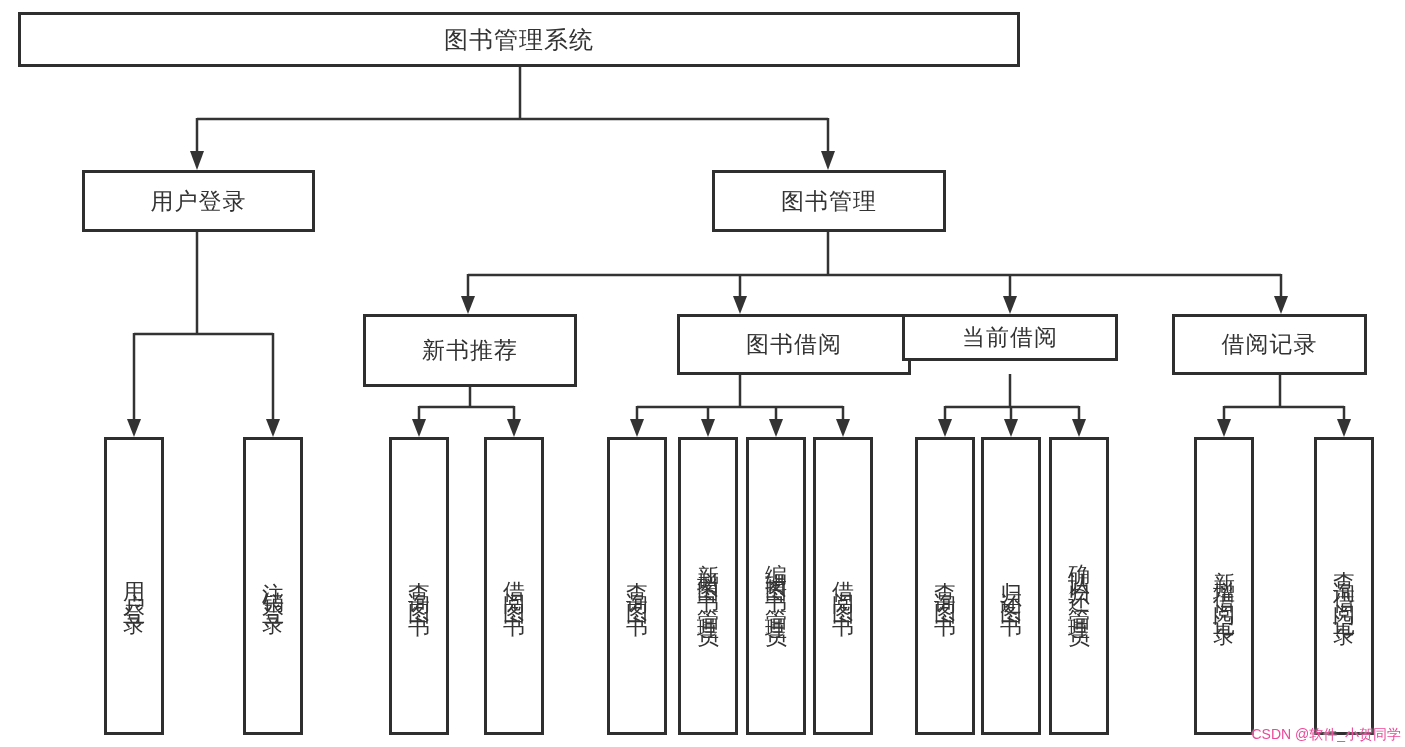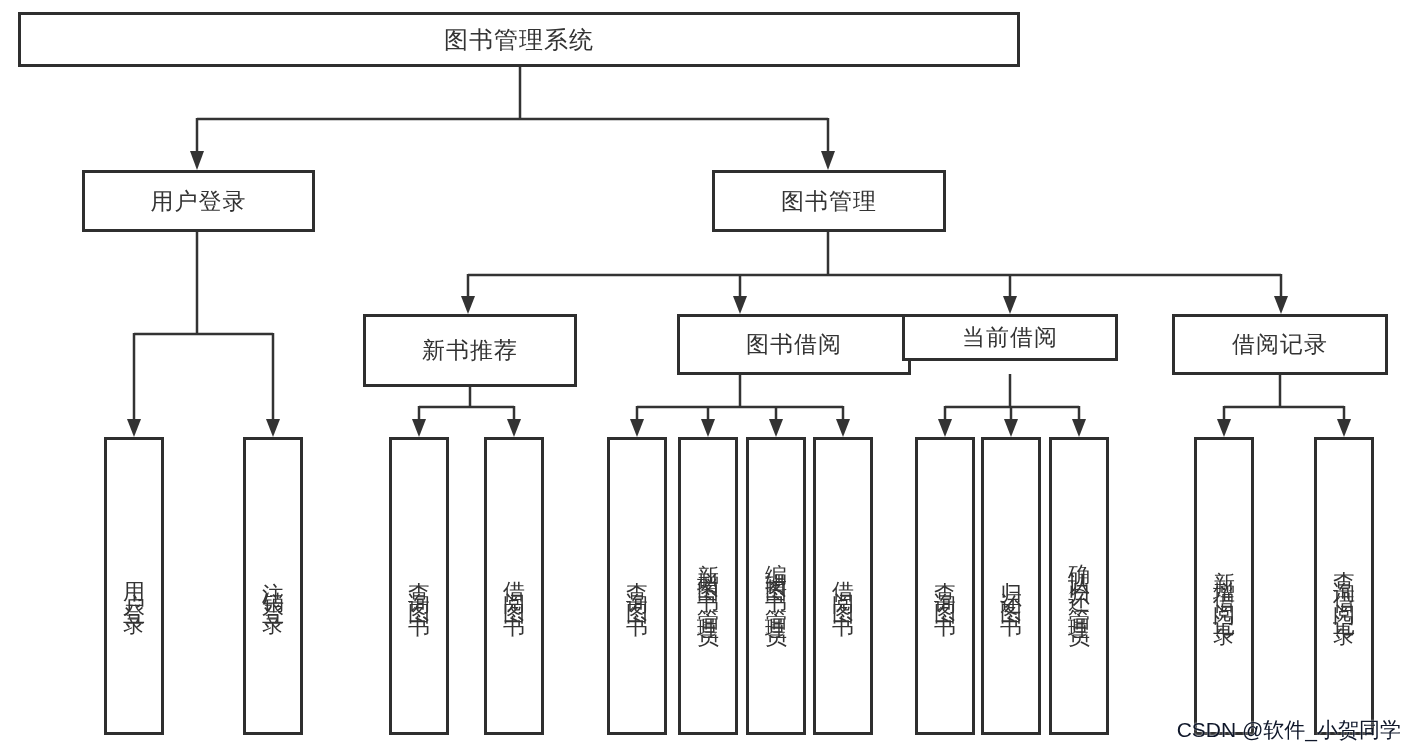--- a/index.html
+++ b/index.html
@@ -46,22 +46,22 @@
     letter-spacing: 11px;
     line-height: 1;
     white-space: nowrap;
   }
   .leaf .vlabel.long { letter-spacing: 9px; }
   .leaf .vlabel.mid  { letter-spacing: 11px; }
   .watermark {
     position: absolute;
     right: 4px;
     bottom: 3px;
-    font-size: 21px;
-    color: #0f172a;
+    font-size: 14px;
+    color: #ec4899;
     text-shadow: 0 0 2px #ffffff;
     white-space: nowrap;
     z-index: 5;
   }
 </style>
 </head>
 <body>
 
 <div class="stage">
 
@@ -144,21 +144,21 @@
 
   <div class="box" style="left:363px; top:314px; width:214px; height:73px;">
     <span class="hlabel">新书推荐</span>
   </div>
   <div class="box" style="left:632px; top:314px; width:234px; height:61px;margin-left:45px;">
     <span class="hlabel">图书借阅</span>
   </div>
   <div class="box" style="left:902px; top:314px; width:216px; height:47px;">
     <span class="hlabel">当前借阅</span>
   </div>
-  <div class="box" style="left:1172px; top:314px; width:216px; height:61px;">
+  <div class="box" style="left:1172px; top:314px; width:195px; height:61px;">
     <span class="hlabel">借阅记录</span>
   </div>
 
   <div class="box leaf" style="left:104px;">
     <span class="vlabel">用户登录</span>
   </div>
   <div class="box leaf" style="left:243px;">
     <span class="vlabel">注销登录</span>
   </div>
 

